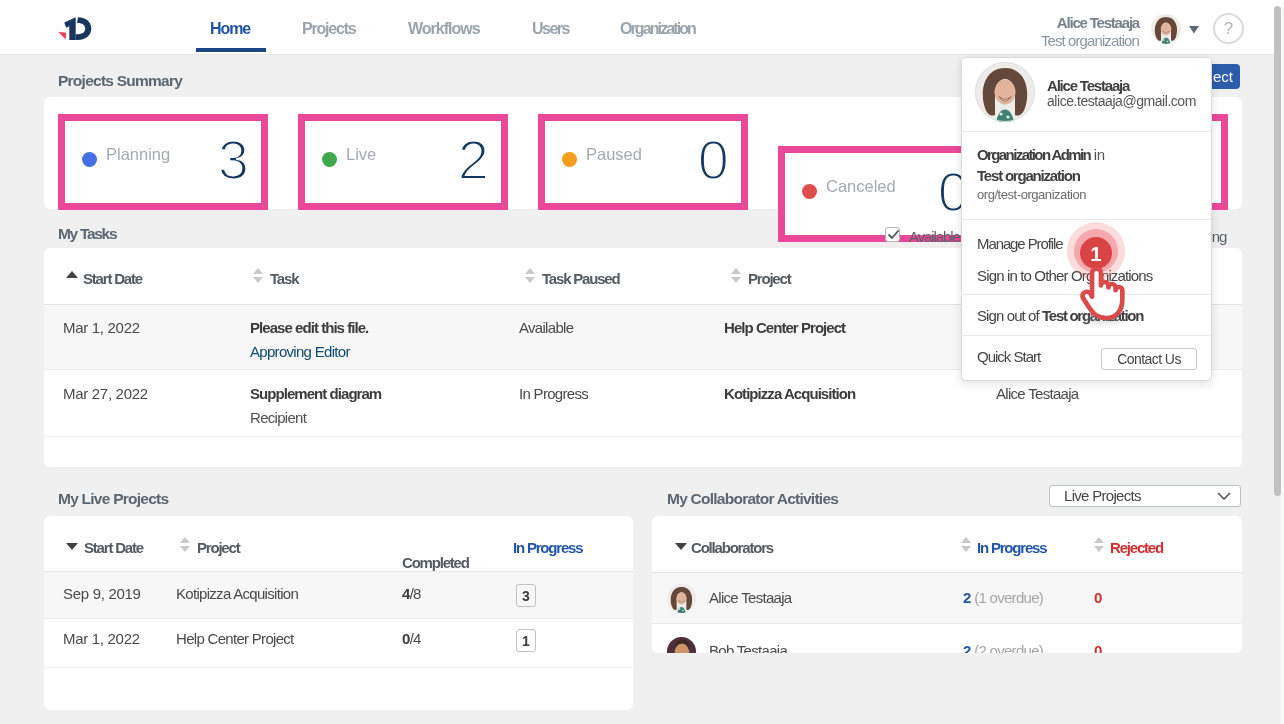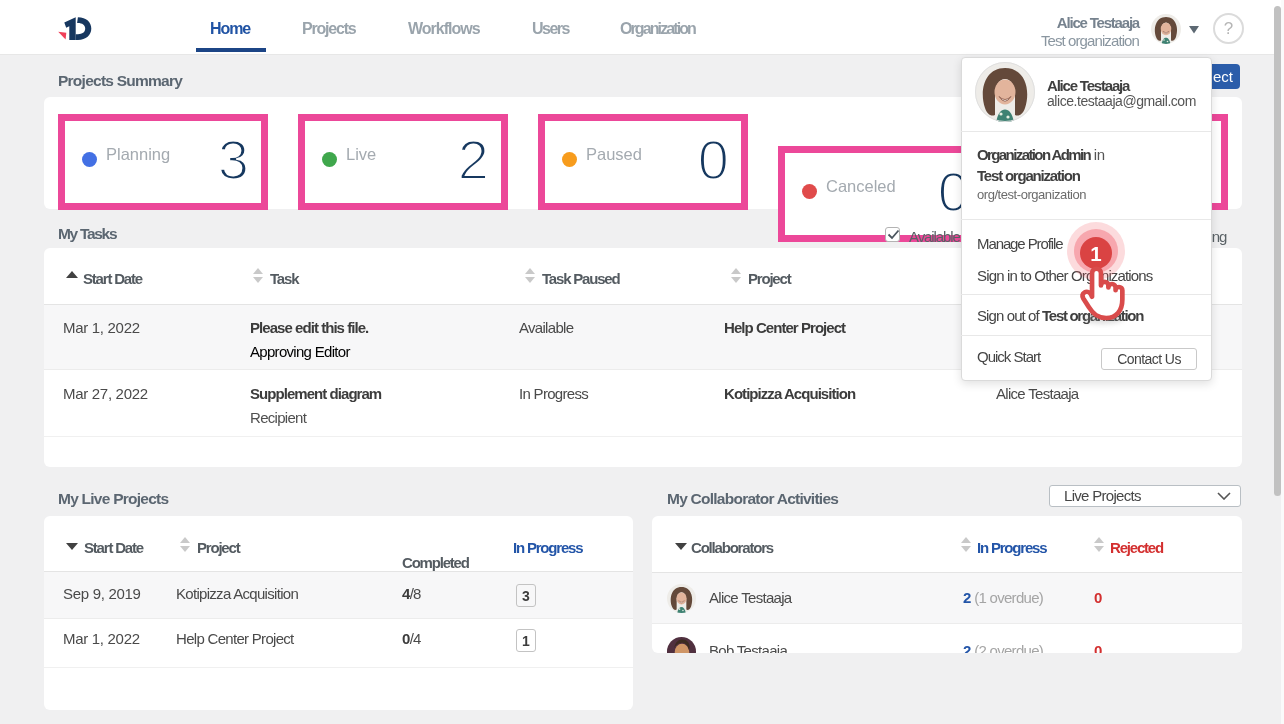--- a/index.html
+++ b/index.html
@@ -138,21 +138,21 @@
   <svg class="abs" style="left:935px;top:20px" width="10" height="16" viewBox="0 0 10 16">
       <polygon points="0,6 10,6 5,0" fill="#c9c9c9"></polygon>
       <polygon points="0,9 10,9 5,15" fill="#c9c9c9"></polygon>
     </svg>
   <div class="abs th" style="left:952px;top:22px;">Taken By</div>
   <div class="abs" style="left:0;top:56px;width:1198px;height:1px;background:#e4e4e4;"></div>
 
   <div class="abs grayrow" style="left:0;top:57px;width:1198px;height:65px;border-bottom:1px solid #ececec;"></div>
   <div class="abs td" style="left:19px;top:71px;letter-spacing:-0.3px;">Mar 1, 2022</div>
   <div class="abs tdb" style="left:206px;top:71px;">Please edit this file.</div>
-  <div class="abs td" style="left:206px;top:95px;color:#000000;">Approving Editor</div>
+  <div class="abs td" style="left:206px;top:95px;color:#0c4a6e;">Approving Editor</div>
   <div class="abs td" style="left:475px;top:71px;">Available</div>
   <div class="abs tdb" style="left:680px;top:71px;">Help Center Project</div>
 
   <div class="abs td" style="left:19px;top:137px;letter-spacing:-0.3px;">Mar 27, 2022</div>
   <div class="abs tdb" style="left:206px;top:137px;">Supplement diagram</div>
   <div class="abs td" style="left:206px;top:161px;color:#4f4f4f;">Recipient</div>
   <div class="abs" style="left:0;top:188px;width:1198px;height:1px;background:#f0f0f0;"></div>
   <div class="abs td" style="left:475px;top:137px;">In Progress</div>
   <div class="abs tdb" style="left:680px;top:137px;">Kotipizza Acquisition</div>
   <div class="abs td" style="left:952px;top:137px;">Alice Testaaja</div>

